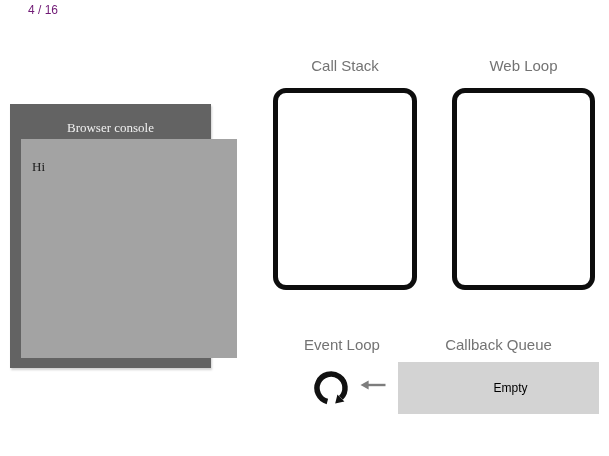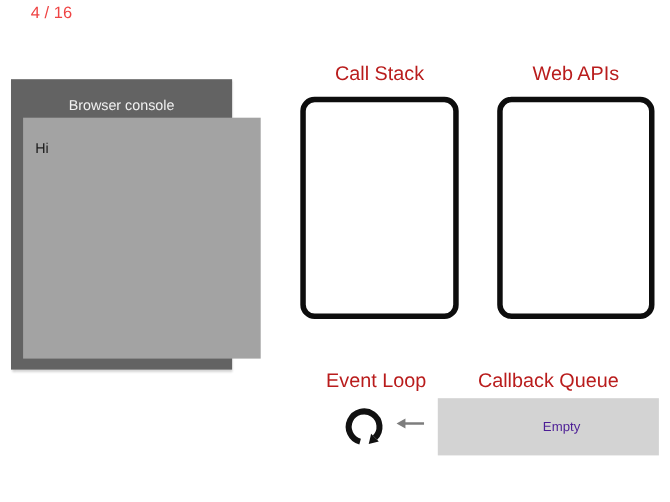--- a/index.html
+++ b/index.html
@@ -10,31 +10,32 @@
     background: #ffffff;
     overflow: hidden;
     font-family: "Liberation Sans", sans-serif;
     color: #1a1a1a;
   }
   .abs { position: absolute; }
 
   
   .counter {
     left: 28px; top: 3px;
-    font-size: 15px;
+    font-size: 12px;
     line-height: 1.2;
-    color: #ef4444;
+    color: #701a75;
   }
 
   
   .console-frame {
-    left: 10px; top: 72px;
+    left: 10px; top: 104px;
     width: 201px; height: 264px;
     background: #636363;
     box-shadow: 1px 2px 2px rgba(0,0,0,0.18);
+    font-family: Liberation Serif, serif;
   }
   .console-title {
     margin-top: 17px;
     text-align: center;
     font-size: 13px;
     color: #f1f1f1;
     line-height: 1.1;
   }
   .console-screen {
     position: absolute;
@@ -45,23 +46,23 @@
   .console-line {
     padding: 20px 0 0 11px;
     font-size: 13px;
     color: #1a1a1a;
     line-height: 1.2;
   }
 
   
   .section-label {
     text-align: center;
-    font-size: 18px;
+    font-size: 15px;
     line-height: 1.15;
-    color: #b91c1c;
+    color: #737373;
     white-space: nowrap;
   }
   .call-stack-label { left: 273px; top: 57px; width: 144px; }
   .web-apis-label   { left: 452px; top: 57px; width: 143px; }
   .event-loop-label { left: 284px; top: 336px; width: 116px; }
   .callback-queue-label { left: 398px; top: 336px; width: 201px; }
 
   
   .rounded-box {
     box-sizing: border-box;
@@ -80,42 +81,42 @@
   .queue-box {
     left: 398px; top: 362px;
     width: 201px; height: 52px;
     background: #d3d3d3;
     display: flex;
     align-items: center;
     justify-content: center;
   }
   .queue-status {
     font-size: 12px;
-    color: #4c1d95;
+    color: #000000;
     padding-left: 24px;
   }
 </style>
 </head>
 <body>
 
 <div class="stage">
 
   <div class="abs counter">4 / 16</div>
 
   <div class="abs console-frame">
     <div class="console-title">Browser console</div>
     <div class="console-screen">
       <div class="console-line">Hi</div>
     </div>
   </div>
 
   <div class="abs section-label call-stack-label">Call Stack</div>
   <div class="abs rounded-box call-stack-box"></div>
 
-  <div class="abs section-label web-apis-label">Web APIs</div>
+  <div class="abs section-label web-apis-label">Web Loop</div>
   <div class="abs rounded-box web-apis-box"></div>
 
   <div class="abs section-label event-loop-label">Event Loop</div>
 
   <svg class="abs event-loop-icon" width="40" height="40" viewBox="0 0 40 40" aria-hidden="true">
     <path d="M 16.38 33.52 A 14 14 0 1 1 29.9 29.9" fill="none" stroke="#111111" stroke-width="5.5"></path>
     <polygon points="33.4,33.4 26.4,26.4 24.2,35.6" fill="#111111"></polygon>
   </svg>
 
   <svg class="abs queue-arrow-icon" width="26" height="12" viewBox="0 0 26 12" aria-hidden="true">

